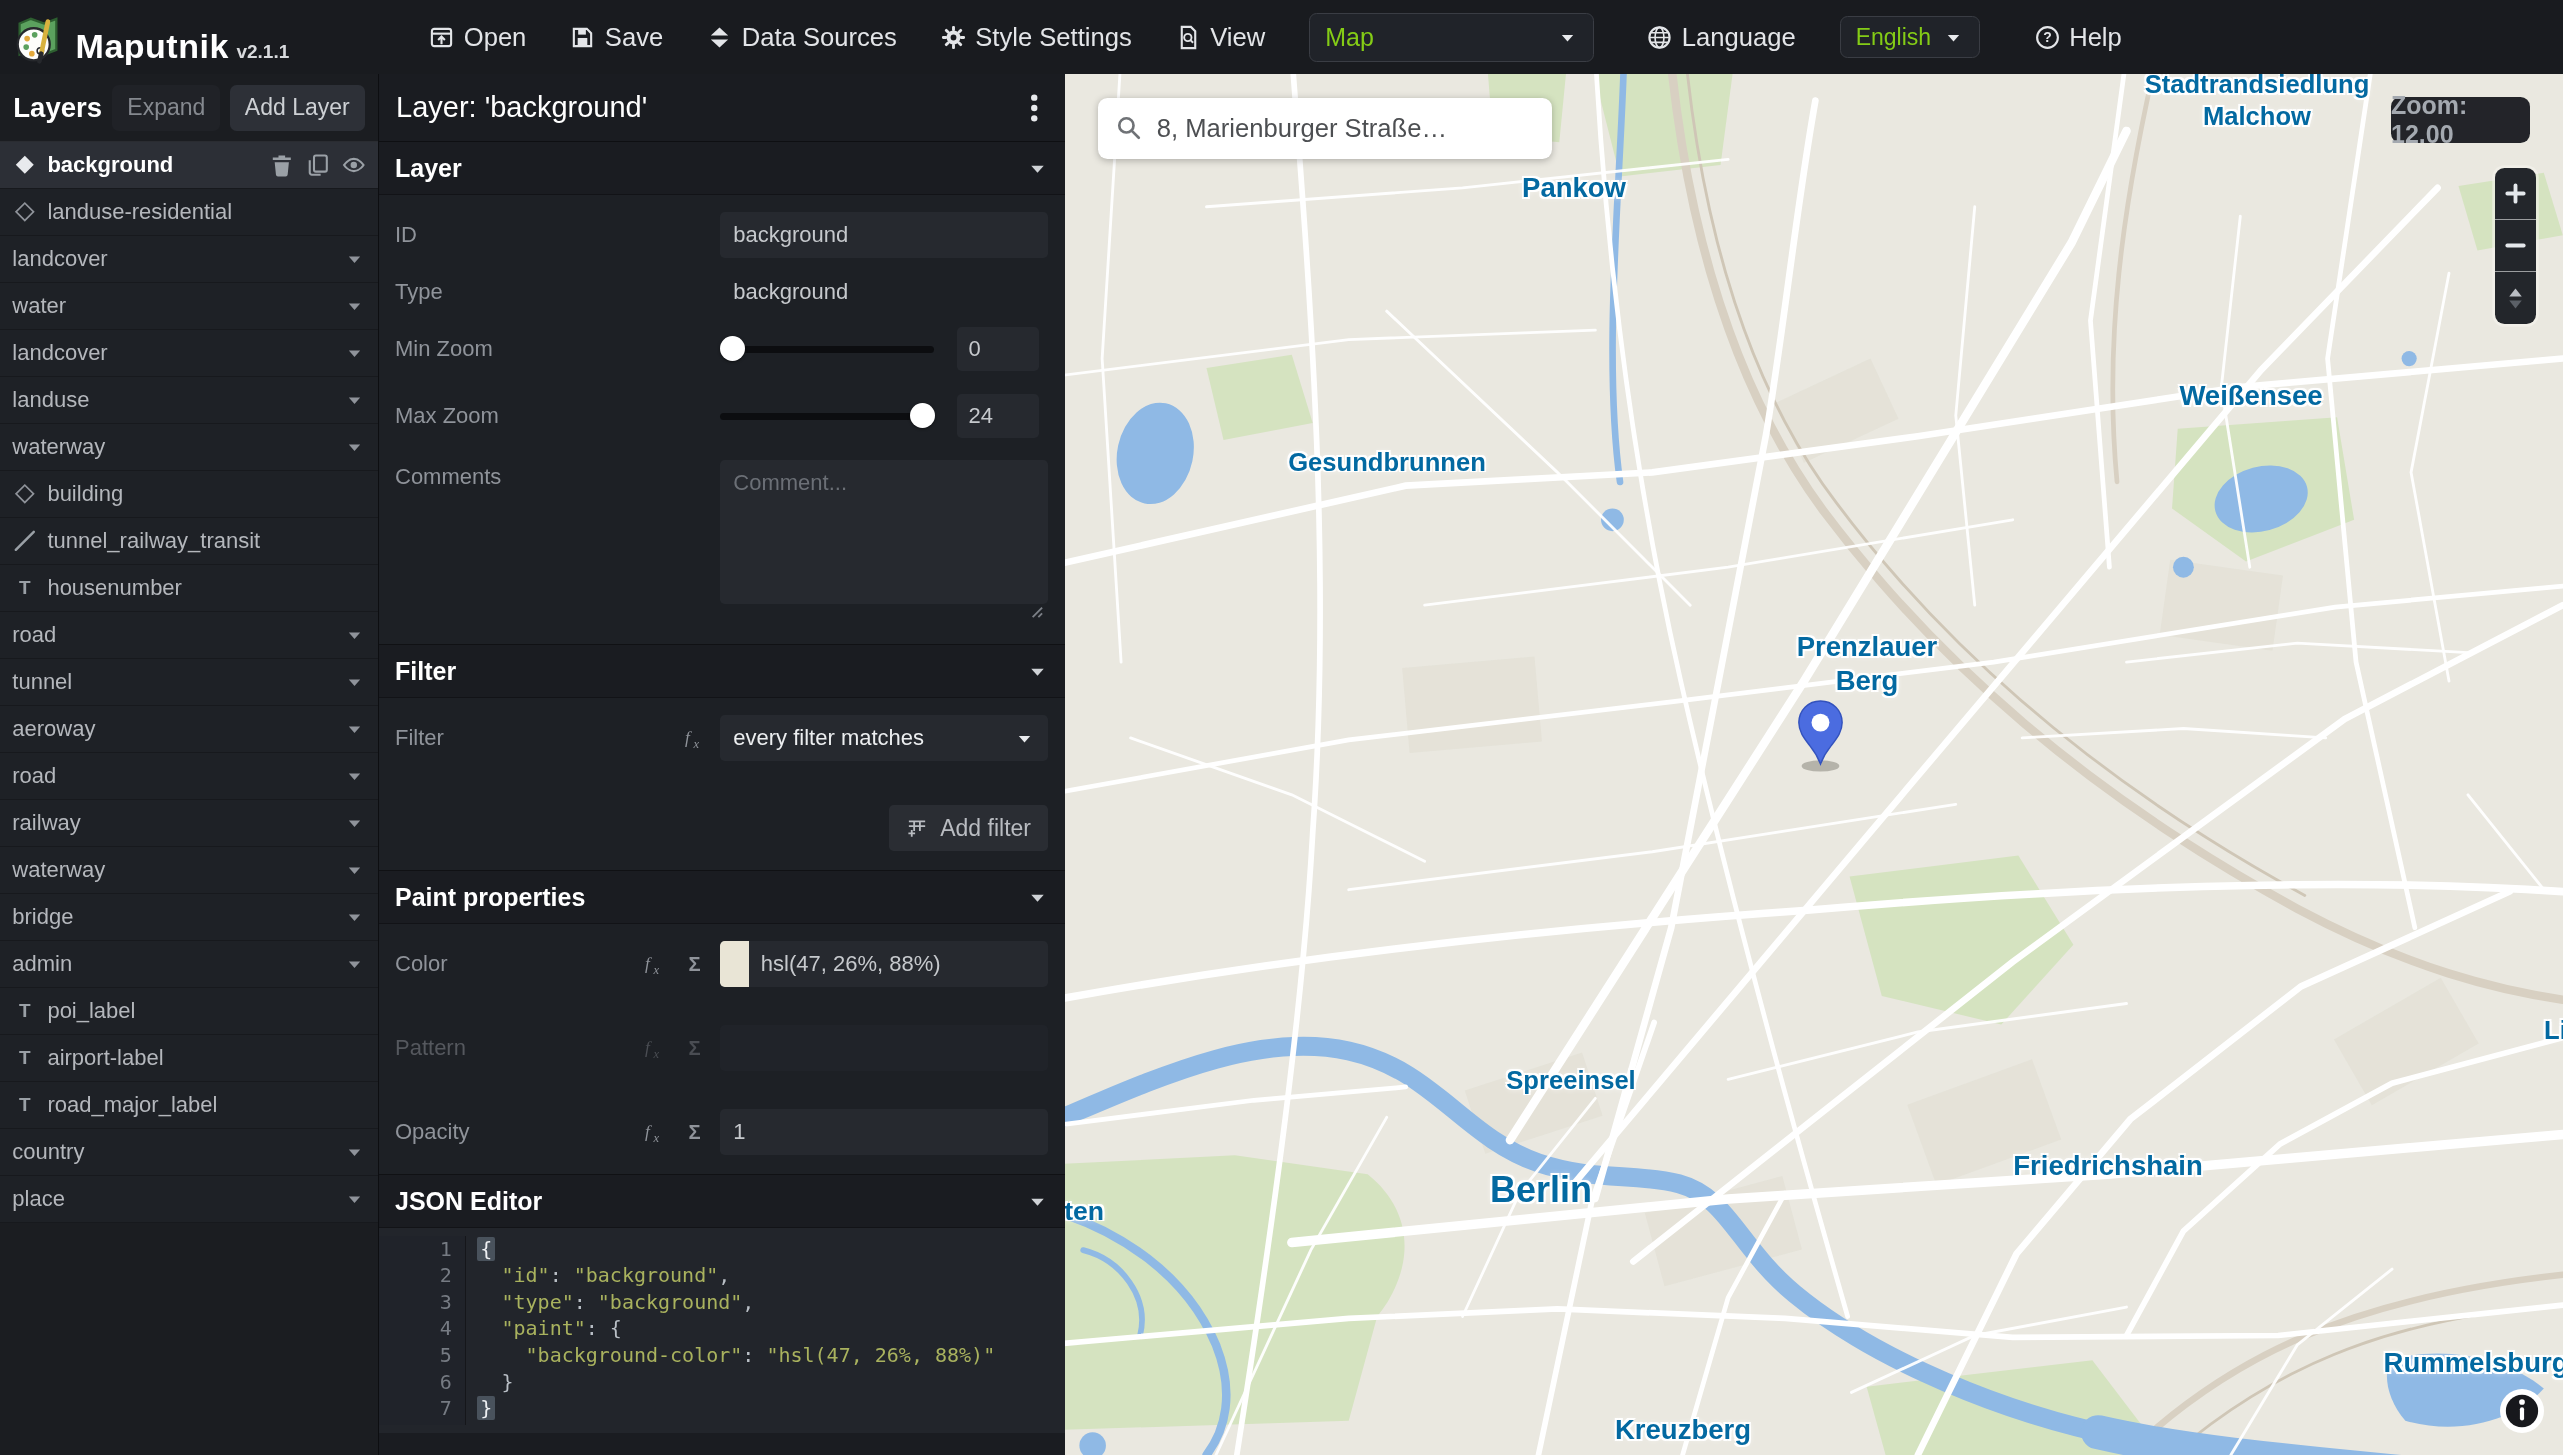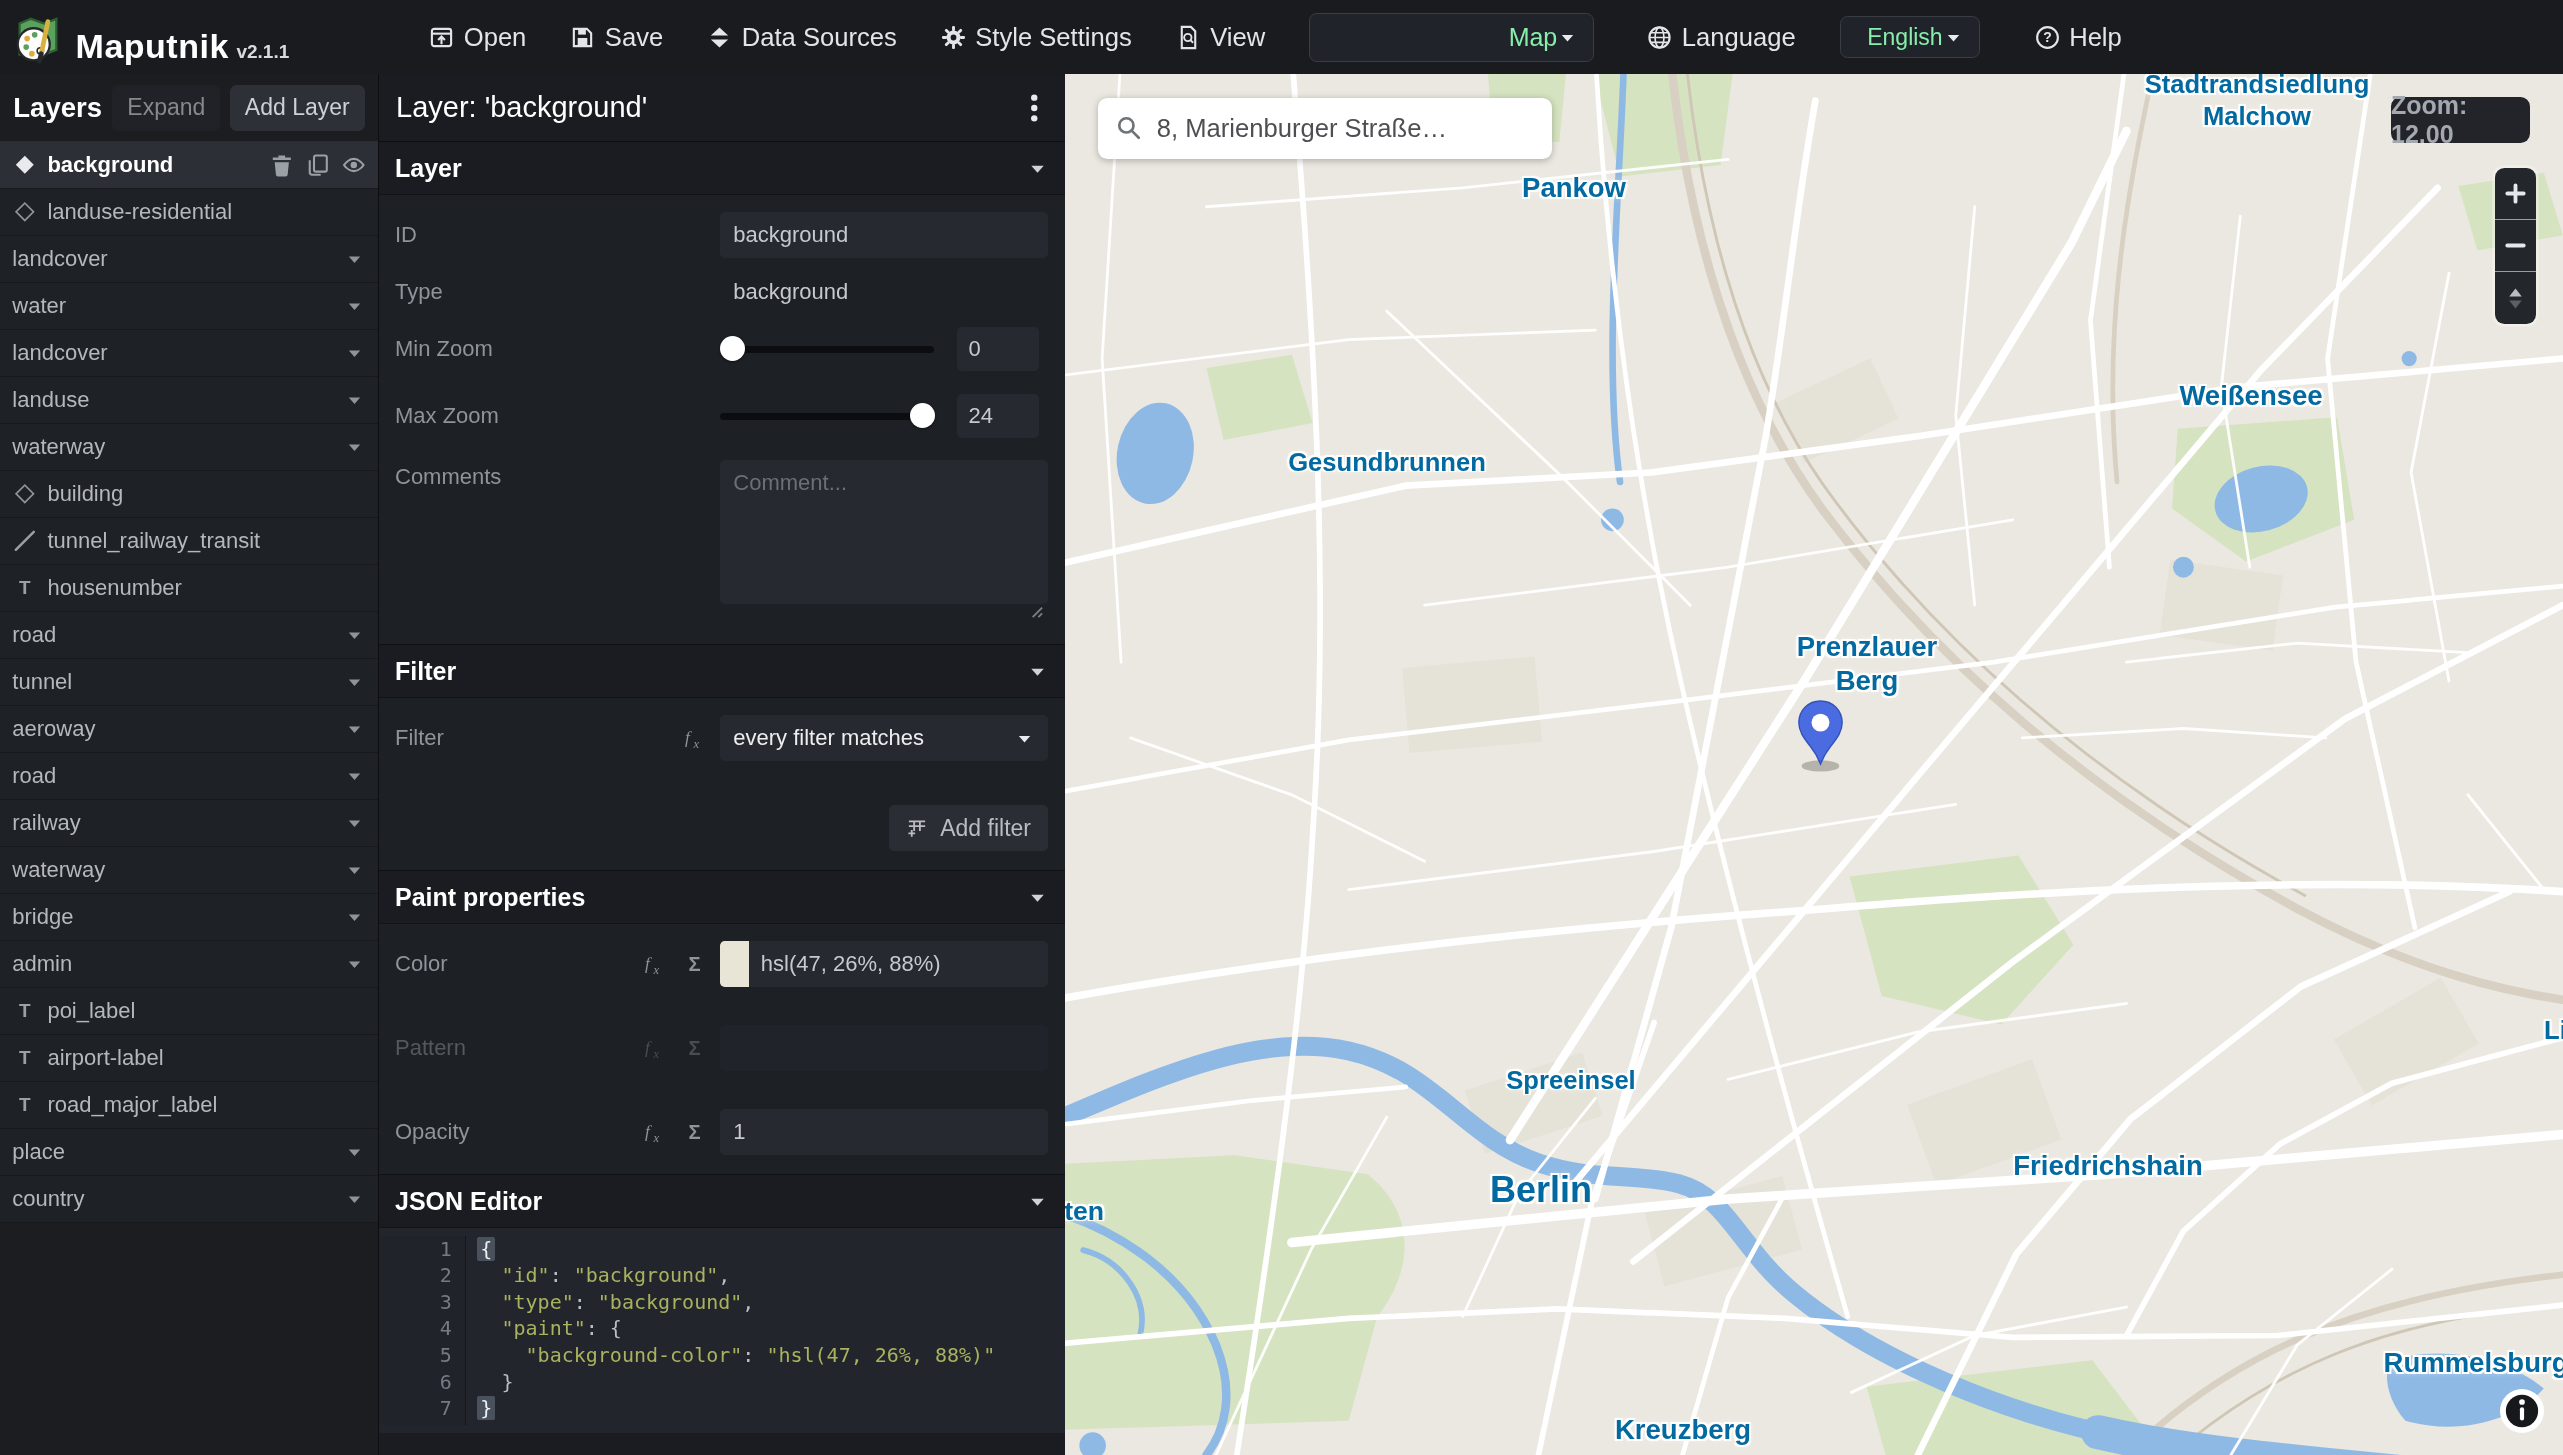--- a/index.html
+++ b/index.html
@@ -11,21 +11,21 @@
   .navbar { position:absolute; top:0; left:0; width:100%; height:74px; background:#191b1f; display:flex; align-items:center; z-index:60; }
   .brand { display:flex; align-items:baseline; padding-left:13.3px; }
   .logo { position:relative; top:7.6px; width:49px; height:49px; display:inline-block; }
   .brand-title { color:#fff; font-size:34px; font-weight:bold; margin-left:13.3px; letter-spacing:0.5px; }
   .brand-version { color:#d8dadd; font-size:19px; font-weight:bold; margin-left:7.6px; }
   .menu { display:flex; align-items:center; margin-left:140px; }
   .nav-item { display:flex; align-items:center; gap:9.5px; color:#e3e5e8; font-size:25.6px; margin-right:44px; cursor:pointer; white-space:nowrap; }
   .nav-item .nicon { width:25px; height:25px; display:inline-block; color:#e3e5e8; }
   .nav-item .nicon svg { width:25px; height:25px; display:block; }
   .nav-group { display:flex; align-items:center; }
-  .select { display:flex; align-items:center; justify-content:flex-end; background:#202329; border:0.9px solid #3a3d44; border-radius:7.6px; color:#86efac; font-size:25px; padding:0 15px; cursor:pointer; }
+  .select { display:flex; align-items:center; justify-content:space-between; background:#202329; border:0.9px solid #3a3d44; border-radius:7.6px; color:#84cc16; font-size:25px; padding:0 15px; cursor:pointer; }
   .select-map { width:285px; height:49px; margin-right:53px; }
   .select-lang { width:140px; height:42px; font-size:23px; margin-right:55px; }
   .sel-caret svg { width:21px; height:21px; display:block; }
   .help-item { margin-right:0; }
 
   
   .sidebar { position:absolute; top:74px; left:0; width:378px; height:1381px; background:#1b1d21; z-index:40; }
   .sidebar-header { height:68px; display:flex; align-items:center; padding:0 13.3px; border-bottom:0.9px solid #2a2c31; }
   .sidebar-title { color:#fff; font-size:27.5px; font-weight:bold; flex:1; }
   .sbtn { border:none; border-radius:6.6px; font-size:23px; padding:9.5px 15px; cursor:pointer; font-family:inherit; }
@@ -426,29 +426,29 @@
         </div>
         <div class="layer-row item">
           <span class="licon">
             <svg viewBox="0 0 27 27" style="font-size:23px">
               <text x="13.5" y="20" text-anchor="middle" font-size="20" font-weight="bold" fill="#9aa0a6" font-family="Liberation Sans,sans-serif">T</text>
             </svg>
           </span>
           <span>road_major_label</span>
         </div>
         <div class="layer-row group">
+          <span>country</span>
+          <span class="rcaret" style="color: rgb(143, 147, 154);">
+            <svg viewBox="0 0 24 24">
+              <path d="M5.5,9 L18.5,9 L12,16.5 Z" fill="currentColor"></path>
+            </svg>
+          </span>
+        </div>
+        <div class="layer-row group">
           <span>place</span>
-          <span class="rcaret" style="color: rgb(143, 147, 154);">
-            <svg viewBox="0 0 24 24">
-              <path d="M5.5,9 L18.5,9 L12,16.5 Z" fill="currentColor"></path>
-            </svg>
-          </span>
-        </div>
-        <div class="layer-row group">
-          <span>country</span>
           <span class="rcaret" style="color: rgb(143, 147, 154);">
             <svg viewBox="0 0 24 24">
               <path d="M5.5,9 L18.5,9 L12,16.5 Z" fill="currentColor"></path>
             </svg>
           </span>
         </div>
       </div>
   </aside>
 
   <section class="panel">

